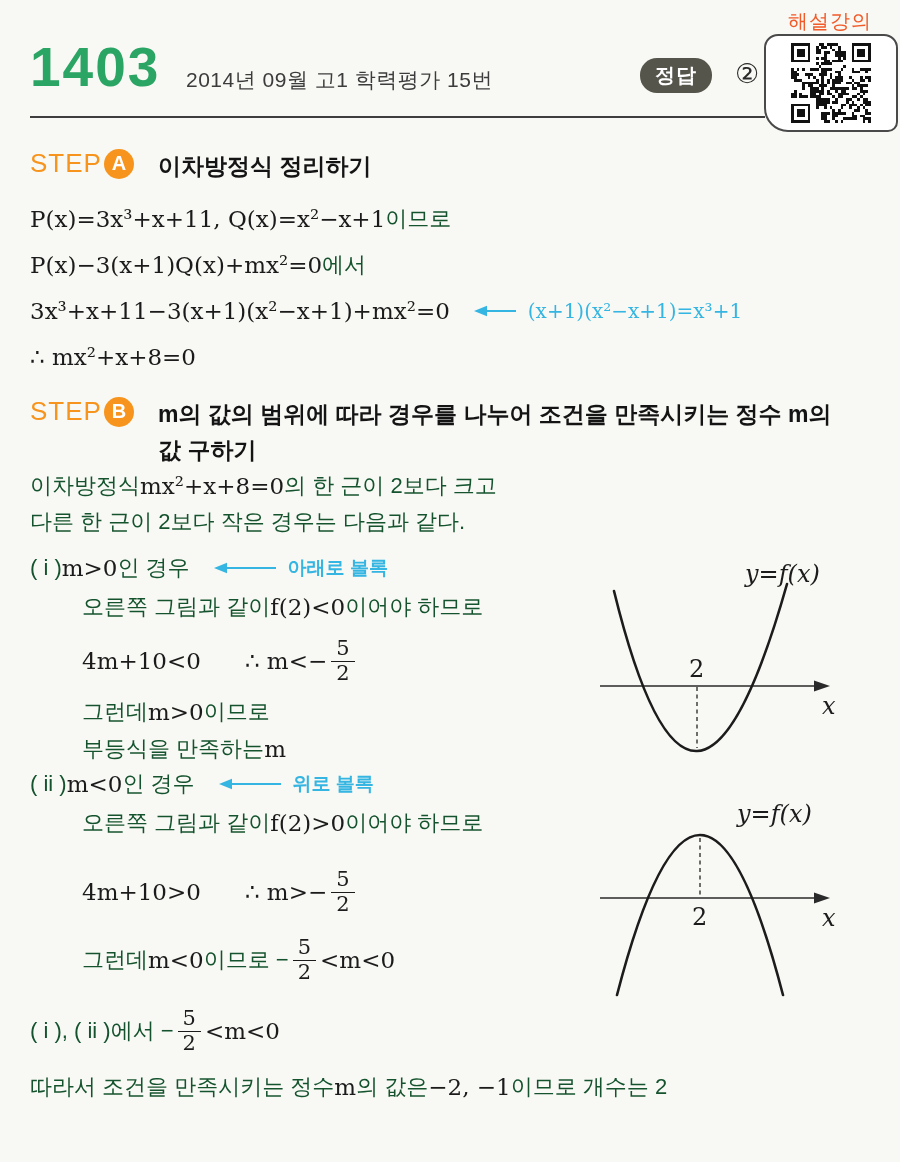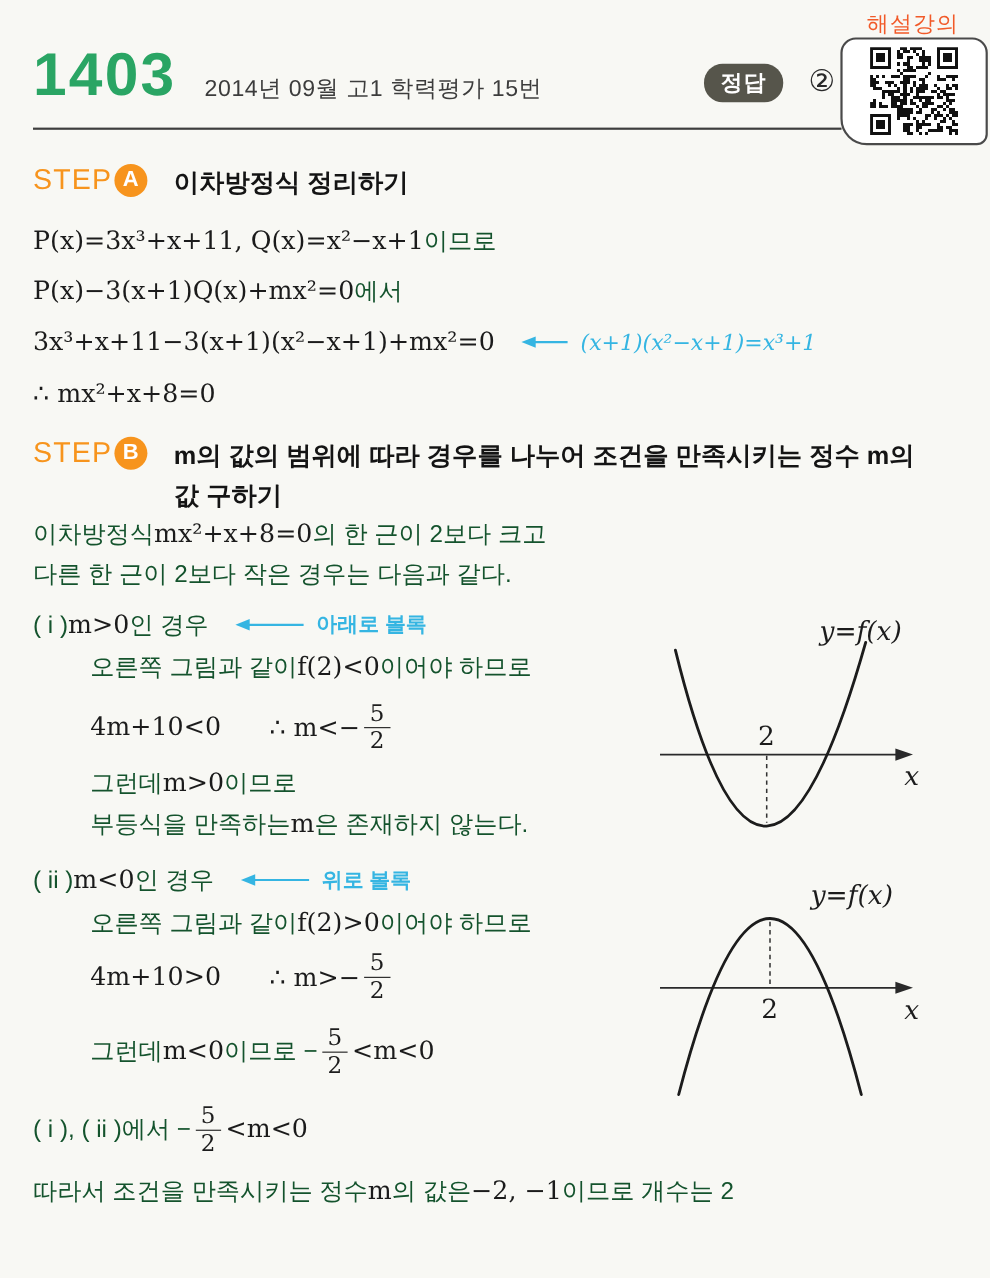--- a/index.html
+++ b/index.html
@@ -28,21 +28,21 @@
   .step-tag{display:flex;align-items:center;width:128px;flex:0 0 128px}
   .step-word{color:#f7941d;font-weight:normal;font-size:26px;letter-spacing:1px;font-family:"Liberation Sans",sans-serif}
   .step-badge{width:30px;height:30px;border-radius:50%;background:#f7941d;color:#fff;
     font-weight:bold;font-size:20px;display:flex;align-items:center;justify-content:center;margin-left:2px}
   .step-title{font-weight:bold;font-size:23px;line-height:36px;color:#141414}
   
   .r{display:flex;align-items:center}
   .math{font-family:"DejaVu Serif",serif;font-size:23px;color:#1b1b1b}
   .kr{font-size:22px;color:#14532d}
   .ind{padding-left:52px}
-  .cyan-note-math{font-family:"DejaVu Serif",serif;font-style:italic;font-size:20px;color:#35b5e2}
+  .cyan-note-math{font-family:"DejaVu Serif",serif;font-size:20px;color:#35b5e2}
   .cyan-note-kr{font-size:19px;font-weight:bold;color:#35b5e2}
   .arrow-cyan{display:inline-flex;align-items:center;margin:0 10px 0 22px;color:#35b5e2}
   
   .frac{display:inline-flex;flex-direction:column;align-items:center;
     font-family:"DejaVu Serif",serif;font-size:21px;line-height:1.12;margin:0 4px;vertical-align:middle}
   .frac .fnum{padding:0 5px;border-bottom:1.6px solid #1b1b1b}
   .gap40{display:inline-block;width:44px}
   
   .graph{position:absolute}
   .g-curve{fill:none;stroke:#1c1c1c;stroke-width:2.6;stroke-linecap:round}
@@ -438,41 +438,40 @@
       </span>
   </div>
   <div class="r ind" style="height:32px;margin-top:4px">
     <span class="kr">그런데 </span>
       <span class="math">m&gt;0</span>
       <span class="kr">이므로</span>
   </div>
   <div class="r ind" style="height:34px;margin-top:4px">
     <span class="kr">부등식을 만족하는 </span>
       <span class="math">m</span>
-      <span class="kr">은 존재하지 않는다.</span>
-  </div>
-
-  <div class="r" style="height:36px;margin-top:16px">
+  </div>
+
+  <div class="r" style="height:36px;margin-top:0">
     <span class="kr">( ii ) </span>
     <span class="math">m&lt;0</span>
     <span class="kr">인 경우</span>
     <span class="arrow-cyan">
       <svg width="66" height="14" viewBox="0 0 66 14">
           <line x1="64" y1="7" x2="12" y2="7" stroke="currentColor" stroke-width="2"></line>
           <polygon points="2,7 15,1.8 15,12.2" fill="currentColor"></polygon>
         </svg>
     </span>
     <span class="cyan-note-kr">위로 볼록</span>
   </div>
   <div class="r ind" style="height:34px;margin-top:4px">
     <span class="kr">오른쪽 그림과 같이 </span>
       <span class="math">f(2)&gt;0</span>
       <span class="kr">이어야 하므로</span>
   </div>
-  <div class="r ind" style="height:64px;margin-top:0">
+  <div class="r ind" style="height:64px;margin-top:20px">
     <span class="math">4m+10&gt;0</span>
     <span class="gap40"></span>
     <span class="math">∴ m&gt;−</span>
     <span class="frac">
         <span class="fnum">5</span>
         <span class="fden">2</span>
       </span>
   </div>
   <div class="r ind" style="height:64px;margin-top:4px">
     <span class="kr">그런데 </span>

